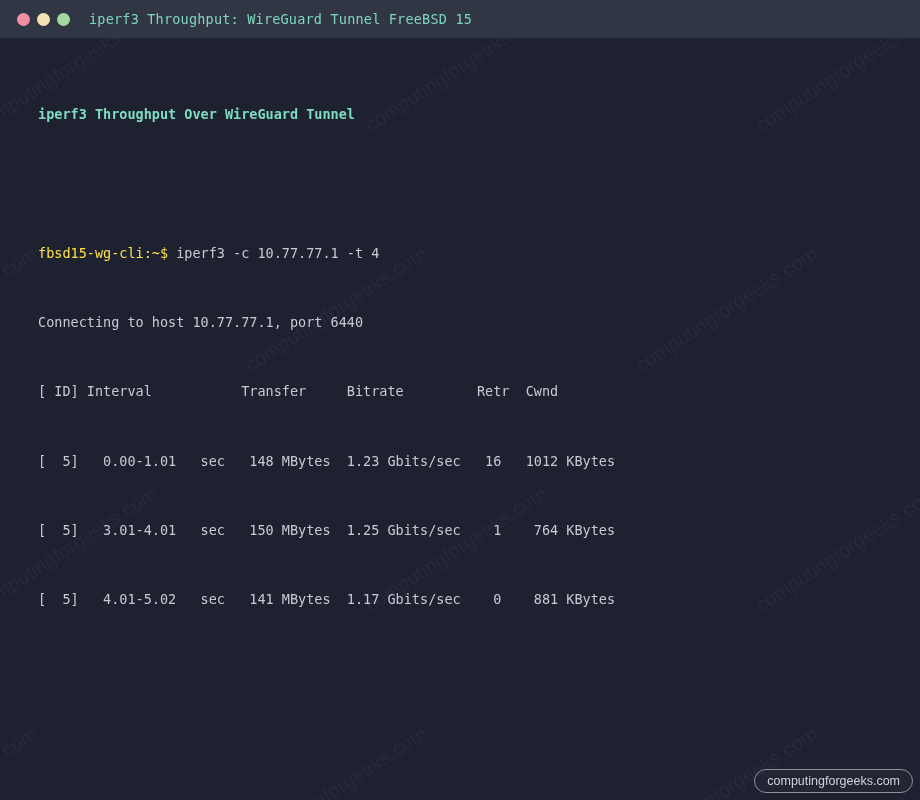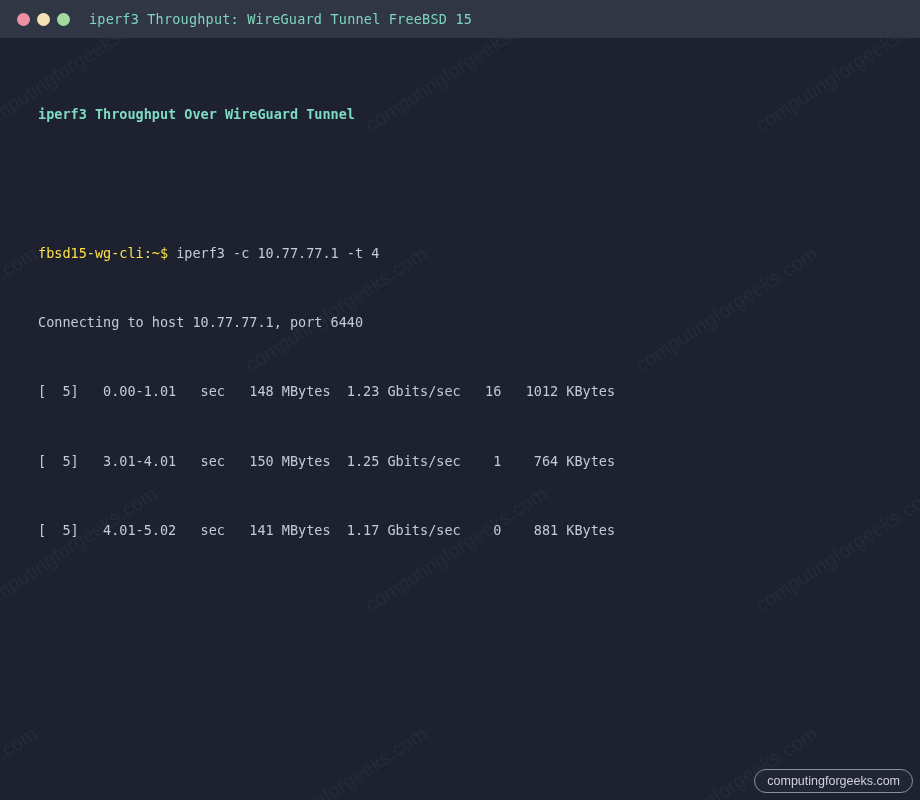--- a/index.html
+++ b/index.html
@@ -115,20 +115,21 @@
       <span style="left: -160px; top: 740px;">computingforgeeks.com</span>
       <span style="left: 230px; top: 740px;">computingforgeeks.com</span>
       <span style="left: 620px; top: 740px;">computingforgeeks.com</span>
     </div>
 
   <div class="term">
     <div class="line heading">iperf3 Throughput Over WireGuard Tunnel</div>
     <div class="line"></div>
     <div class="line"><span class="prompt">fbsd15-wg-cli:~$ </span><span>iperf3 -c 10.77.77.1 -t 4</span></div>
     <div class="line">Connecting to host 10.77.77.1, port 6440</div>
+    <div class="line">[ ID] Interval           Transfer     Bitrate         Retr  Cwnd</div>
     <div class="line">[  5]   0.00-1.01   sec   148 MBytes  1.23 Gbits/sec   16   1012 KBytes</div>
     <div class="line">[  5]   3.01-4.01   sec   150 MBytes  1.25 Gbits/sec    1    764 KBytes</div>
     <div class="line">[  5]   4.01-5.02   sec   141 MBytes  1.17 Gbits/sec    0    881 KBytes</div>
     
     
     
     
     
     
     

